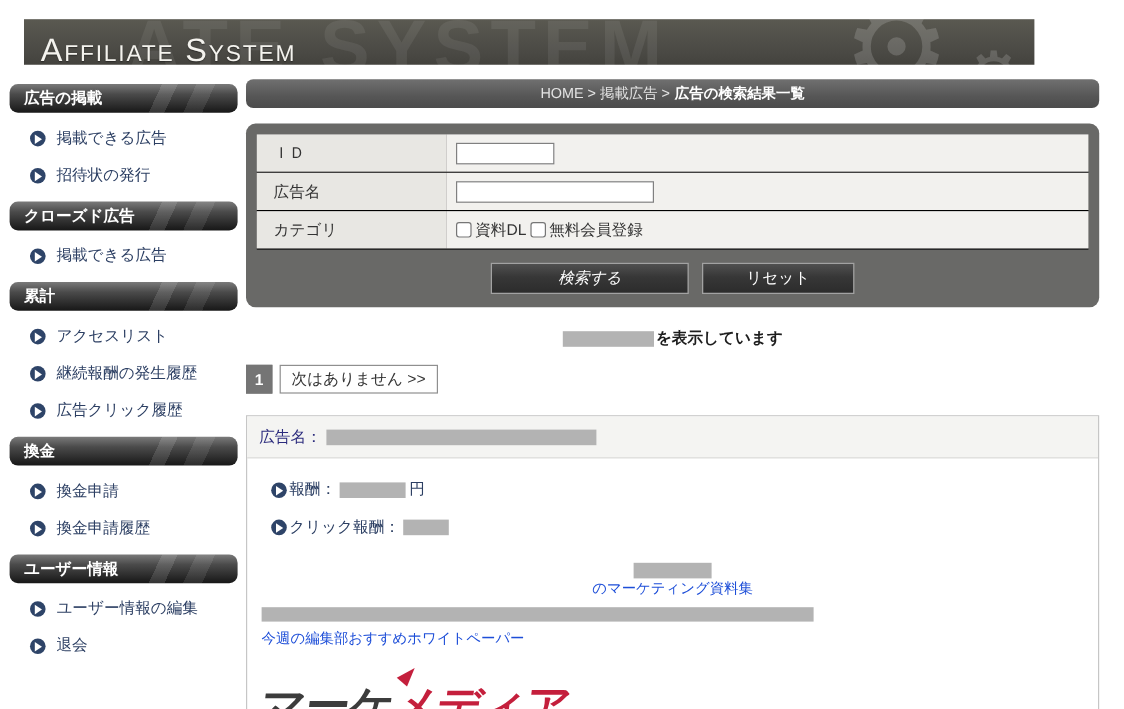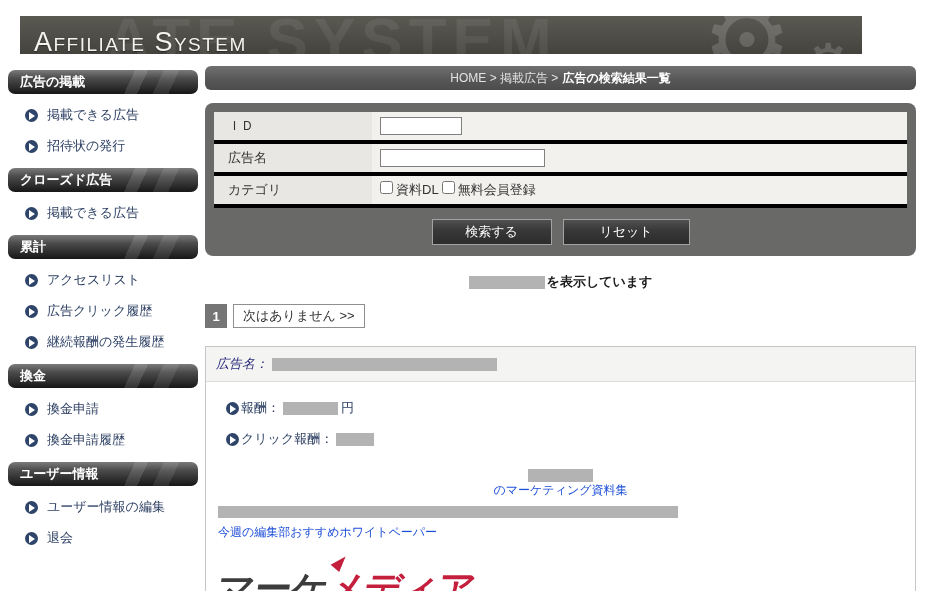--- a/index.html
+++ b/index.html
@@ -42,49 +42,49 @@
     border-left:6px solid #fff; border-top:4px solid transparent; border-bottom:4px solid transparent; }
 
   
   .main { width:711px; margin-left:7px; }
   .breadcrumb { margin-top:4px; height:24px; border-radius:6px;
     background:linear-gradient(180deg,#707070 0%,#565656 60%,#4c4c4c 100%);
     color:#e3e3e3; font-size:12px; display:flex; justify-content:center; align-items:center; }
   .breadcrumb .current { font-weight:bold; color:#fff; margin-left:4px; }
 
   .search-box { margin-top:13px; background:#696967; border-radius:8px; padding:9px 9px 7px; }
-  .form-row { display:flex; min-height:32px; border-bottom:4px solid #000000; }
+  .form-row { display:flex; min-height:32px; border-bottom:1px solid #000000; }
   .form-row:last-of-type { border-bottom:none; }
   .form-label { width:158px; flex:none; background:#e8e7e3; display:flex; align-items:center;
     padding-left:14px; font-size:13px; color:#333; }
   .form-value { flex:1; background:#f2f1ee; display:flex; align-items:center; padding-left:8px; }
   input.text { height:18px; border:1px solid #808080; background:#fff; font-size:12px; padding:0 3px; }
   .w80 { width:82px; } .w163 { width:165px; }
-  .cb { display:flex; font-size:13px; color:#333; margin-right:3px; cursor:pointer; }
+  .cb { display:flex; align-items:center; font-size:13px; color:#333; margin-right:3px; cursor:pointer; }
   .cb input { width:13px; height:13px; margin:0 3px 0 0; }
   .form-buttons { display:flex; justify-content:center; gap:11px; padding:11px 0 4px; }
   .btn-dark { height:26px; background:linear-gradient(180deg,#505050 0%,#373737 45%,#2c2c2c 100%);
     border:1px solid #a2a2a2; color:#fff; font-size:13px; cursor:pointer; }
-  .btn-search { width:120px; } .btn-reset { width:127px; }
+  .btn-search { width:165px;font-style:italic; } .btn-reset { width:127px; }
 
   .count-line { margin-top:17px; display:flex; align-items:center; gap:2px;
     font-size:13px; font-weight:bold; color:#1d1d1d;justify-content:center; }
   .redacted { background:#b3b3b3; display:inline-block; height:13px; flex:none; }
   .rw76{width:76px;} .rw225{width:225px;} .rw55{width:55px;} .rw38{width:38px;}
   .rw65{width:65px;} .rw460{width:460px; height:12px;}
 
   .pagination { margin-top:13px; display:flex; gap:6px; align-items:stretch; }
   .page-btn { background:#fff; border:1px solid #8f8f8f; color:#333; height:24px;
     padding:0 9px; font-size:13px; cursor:pointer; }
   .page-current { width:22px; height:24px; background:#757575; border:1px solid #757575;
     color:#fff; font-weight:bold; font-size:13px; display:flex; align-items:center; justify-content:center; }
 
   .ad-card { margin-top:18px; border:1px solid #c6c6c6; background:#fff; }
   .card-header { background:#f4f4f2; border-bottom:1px solid #dcdcda; padding:8px 10px;
-    display:flex; align-items:center; gap:4px; font-size:13px; color:#2b2b7d;font-style:italic; }
+    display:flex; align-items:center; gap:4px; font-size:13px; color:#2b2b7d; }
   .card-body { padding:4px 12px 14px; }
   .detail-row { display:flex; align-items:center; gap:2px; margin-top:13px; padding-left:8px;
     font-size:13px; color:#2c3f63; }
   .detail-row .redacted { margin:0 1px; }
   .desc { font-size:12px; color:#1d4ed8;flex-direction:column; }
   .desc1 { margin-top:21px; display:flex; align-items:center; }
   .line2 { margin:7px 0 6px; display:block; }
   .ad-logo { margin-top:23px; display:inline-block; position:relative;
     font-size:37px; font-weight:bold; letter-spacing:-1px; transform:skewX(-7deg);
     font-family:"Liberation Sans","DejaVu Sans",sans-serif; }
@@ -127,25 +127,25 @@
         <span class="side-label">掲載できる広告</span>
       </div>
 
       <div class="sec-header">累計</div>
       <div class="side-item">
         <span class="arrow-circle"></span>
         <span class="side-label">アクセスリスト</span>
       </div>
       <div class="side-item">
         <span class="arrow-circle"></span>
+        <span class="side-label">継続報酬の発生履歴</span>
+      </div>
+      <div class="side-item">
+        <span class="arrow-circle"></span>
         <span class="side-label">広告クリック履歴</span>
-      </div>
-      <div class="side-item">
-        <span class="arrow-circle"></span>
-        <span class="side-label">継続報酬の発生履歴</span>
       </div>
 
       <div class="sec-header">換金</div>
       <div class="side-item">
         <span class="arrow-circle"></span>
         <span class="side-label">換金申請</span>
       </div>
       <div class="side-item">
         <span class="arrow-circle"></span>
         <span class="side-label">換金申請履歴</span>

